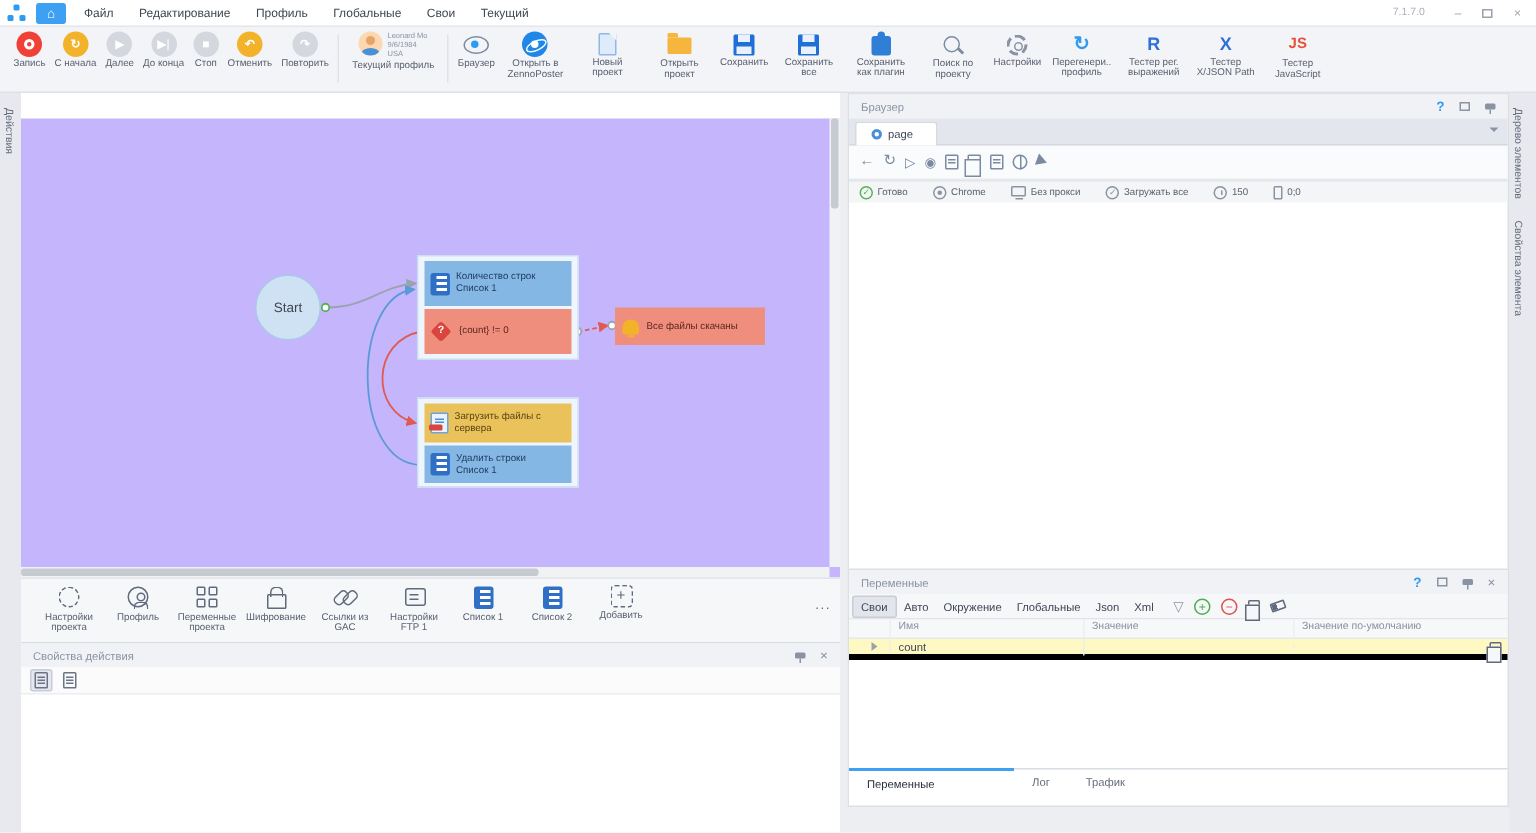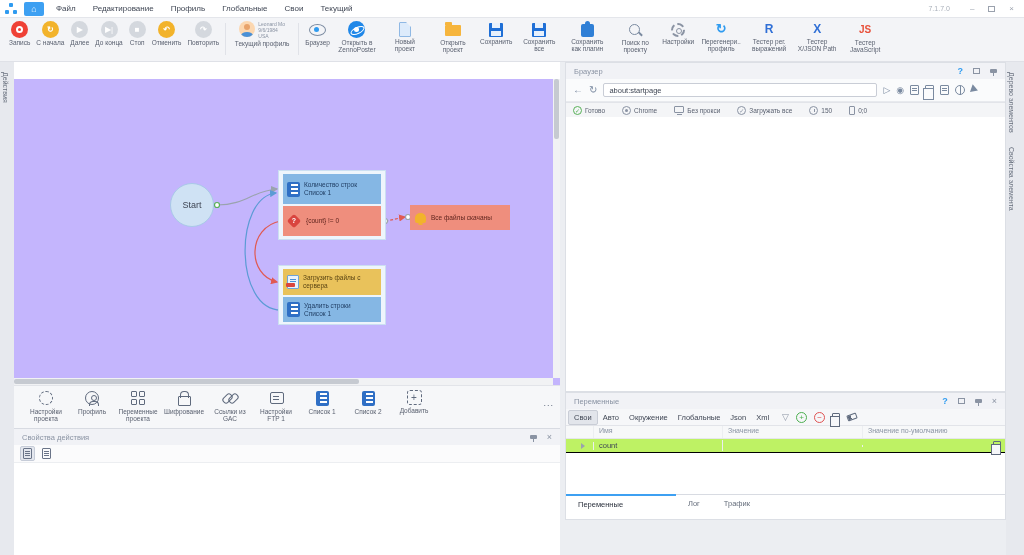--- a/index.html
+++ b/index.html
@@ -163,37 +163,37 @@
   .st-ok { width:9px; height:9px; border-radius:50%; border:1px solid #58b158; color:#58b158; font-size:6px; display:flex; align-items:center; justify-content:center; }
   .st-ring { width:9px; height:9px; border-radius:50%; border:1.2px solid #8a93a3; position:relative; }
   .st-ring::after { content:''; position:absolute; left:2px; top:2px; width:3px; height:3px; border-radius:50%; background:#8a93a3; }
   .st-mon { width:10px; height:7px; border:1px solid #8a93a3; border-radius:1px; position:relative; margin-top:-2px; }
   .st-mon::after { content:''; position:absolute; left:2px; top:7px; width:5px; height:1px; background:#8a93a3; }
   .st-clock { width:9px; height:9px; border-radius:50%; border:1px solid #8a93a3; position:relative; }
   .st-clock::after { content:''; position:absolute; left:4px; top:2px; width:1px; height:3px; background:#8a93a3; }
   .st-phone { width:6px; height:9px; border:1px solid #8a93a3; border-radius:1px; }
 
   
-  .vars { position:absolute; left:565px; top:392px; width:441px; height:128px; background:#fff; border:1px solid #dcdfe5; }
+  .vars { position:absolute; left:565px; top:379px; width:441px; height:159px; background:#fff; border:1px solid #dcdfe5; }
   .vhead { height:16px; background:#f1f2f6; display:flex; align-items:center; padding:0 8px; font-size:7.5px; color:#8a93a3; }
   .vtabs { height:17px; background:#f6f7f9; border-bottom:1px solid #e2e4e9; display:flex; align-items:center; padding:0 2px; gap:0; }
   .vt { padding:2px 5px; font-size:7.5px; color:#3f4654; }
   .vt.active { background:#e2e5eb; border:1px solid #c9cdd6; border-radius:2px; font-weight:normal; }
   .vtools { display:flex; align-items:center; gap:7px; margin-left:8px; }
   .funnel { color:#8a93a3; font-size:9px; }
   .pc { width:11px; height:11px; border-radius:50%; display:flex; align-items:center; justify-content:center; font-size:8px; }
   .pc.green { border:1.2px solid #4caf50; color:#4caf50; }
   .pc.red { border:1.2px solid #e05252; color:#e05252; }
   .pages-ic { width:8px; height:9px; border:1.2px solid #5f6a7d; border-radius:1px; position:relative; }
   .pages-ic::before { content:''; position:absolute; left:-3px; top:2px; width:8px; height:9px; border:1.2px solid #5f6a7d; background:#f6f7f9; }
   .eraser-ic { width:10px; height:6px; border:1.2px solid #5f6a7d; border-radius:1px; transform:rotate(-20deg); background:linear-gradient(90deg,#5f6a7d 0 40%,transparent 40%); }
   .vthead { height:13px; background:#f7f8f9; border-bottom:1px solid #e5e7eb; display:flex; font-size:7px; color:#8a93a3; }
   .vthead div, .vrow div { border-right:1px solid #eceef1; padding:1px 5px; }
   .col-g { width:28px; flex:none; } .col-n { width:129px; flex:none; } .col-v { width:140px; flex:none; } .col-d { flex:1; border-right:none !important; }
-  .vrow { height:14px; background:#bef264; border-bottom:1px solid #000000; display:flex; font-size:7.5px; color:#3f4654; align-items:center; position:relative; }
+  .vrow { height:14px; background:#fef9c3; border-bottom:4px solid #000000; display:flex; font-size:7.5px; color:#3f4654; align-items:center; position:relative; }
   .row-arrow { width:0; height:0; border:3px solid transparent; border-left:4px solid #9aa3ad; margin-left:10px; }
   .row-copy { position:absolute; right:4px; top:2px; }
   .vbottom { position:absolute; left:0; bottom:6px; width:439px; height:19px; border-top:1px solid #d8dbe2; display:flex; font-size:7.5px; color:#666e7c; }
   .vbt { padding:4px 12px; }
   .vbt.active { color:#2b313d; border-top:2px solid #3da0f2; margin-top:-1px; width:110px; }
 
   svg { display:block; }
 </style>
 </head>
 <body>
@@ -460,24 +460,30 @@
 
   <div class="browser">
     <div class="bhead">
       <span>Браузер</span>
       <span class="hicons">
         <span class="q-ic">?</span>
         <span class="max-ic"></span>
         <span class="pin-ic"></span>
       </span>
     </div>
+    <div class="btabs">
+      <div class="btab">
+        <span class="tab-dot"></span>
+        <span>page</span>
+      </div>
+      <span class="tab-dd"></span>
+    </div>
     <div class="urlrow">
       <span class="nav-g">←</span>
       <span class="nav-g">↻</span>
-      <input class="urlinput" value="about:startpage" style="">
       <span class="uic">▷</span>
       <span class="uic">◉</span>
       <span class="uic-box"></span>
       <span class="uic-pages"></span>
       <span class="uic-box"></span>
       <span class="uic-globe"></span>
       <span class="uic-cursor"></span>
     </div>
     <div class="bstatus">
       <span class="st">

